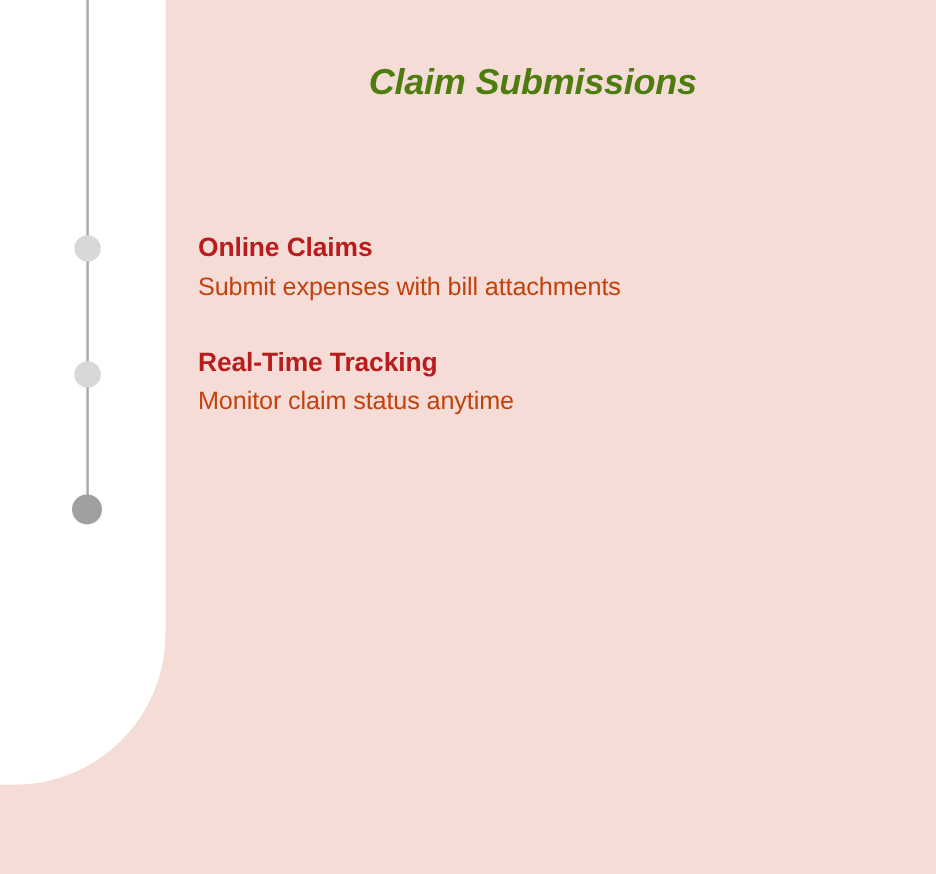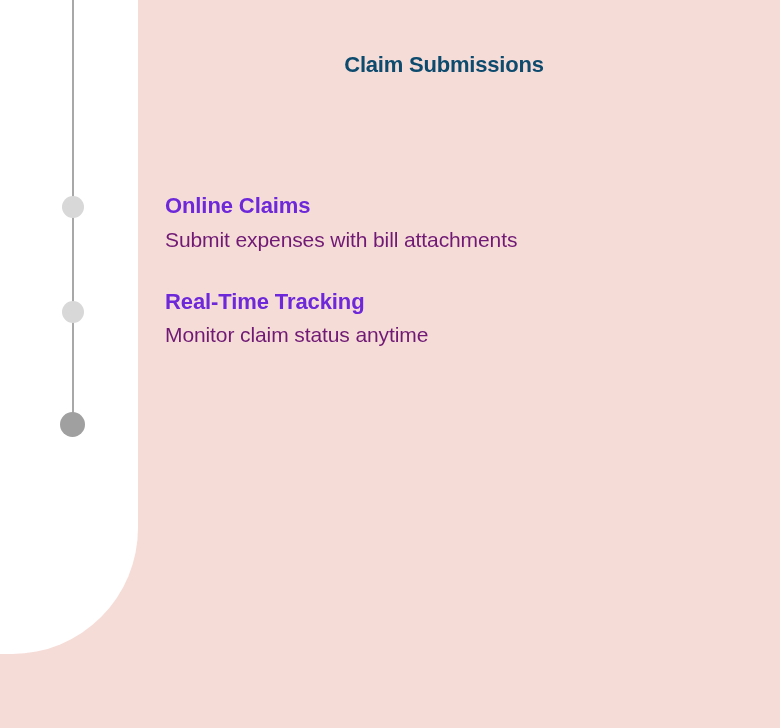--- a/index.html
+++ b/index.html
@@ -77,52 +77,53 @@
     width: 642px;
     height: 728px;
   }
 
   .page-title {
     position: absolute;
     left: 0;
     top: 52px;
     width: 612px;
     text-align: center;
-    font-size: 22px;
+    font-size: 30px;
     font-weight: bold;
-    color: #0c4a6e;
+    color: #4d7c0f;
     letter-spacing: -0.2px;
+    font-style: italic;
   }
 
   .items {
     position: absolute;
     left: 27px;
     top: 192px;
     width: 600px;
   }
 
   .item {
     margin-bottom: 35px;
   }
   .item:last-child {
     margin-bottom: 0;
   }
 
   .item-title {
     font-size: 22px;
     font-weight: bold;
-    color: #6d28d9;
+    color: #b91c1c;
     line-height: 1.25;
     letter-spacing: -0.1px;
   }
 
   .item-desc {
     font-size: 21px;
     font-weight: normal;
-    color: #701a75;
+    color: #c2410c;
     line-height: 1.3;
     margin-top: 6px;
     letter-spacing: -0.1px;
   }
 </style>
 </head>
 <body>
 
 <div id="stage">
 

